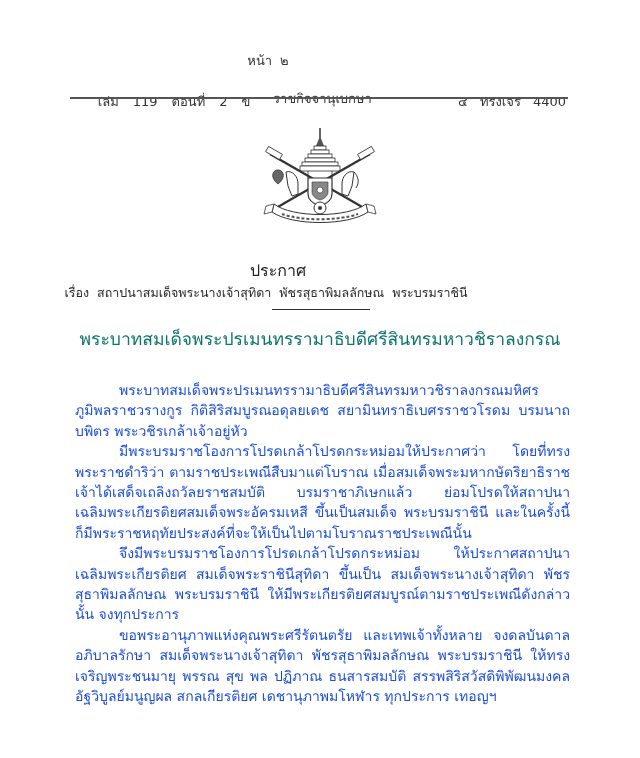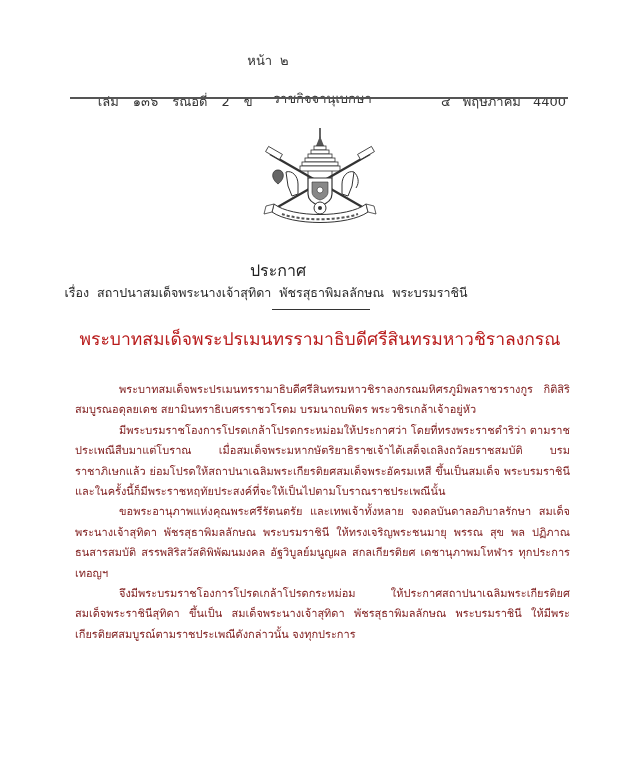--- a/index.html
+++ b/index.html
@@ -87,31 +87,31 @@
       border-top: 1.5px solid #333;
     }
     .king-title {
       position: absolute;
       top: 326px;
       left: 0;
       width: 640px;
       text-align: center;
       font-size: 17.5px;
       line-height: 27px;
-      color: #b91c1c;
+      color: #0f766e;
       font-weight: normal;
     }
     .body-text {
       position: absolute;
       top: 380px;
       left: 75px;
       width: 495px;
-      font-size: 11px;
+      font-size: 14px;
       line-height: 20.4px;
-      color: #7f1d1d;
+      color: #1d4ed8;
     }
     .body-text .para {
       margin: 0;
       text-indent: 44px;
       text-align: justify;
     }
     .signature {
       position: absolute;
       top: 675px;
       left: 175px;
@@ -125,25 +125,25 @@
 <body>
 
 <div class="page">
 
   <div class="page-number">
     <span>หน้า</span><span class="num">๒</span>
   </div>
 
   <div class="gazette-header">
     <div class="left">
-      <span>เล่ม</span><span>๑๓๖</span><span>รณอดี่</span><span>2</span><span>ข</span>
+      <span>เล่ม</span><span>119</span><span>ตอนที่</span><span>2</span><span>ข</span>
     </div>
     <div class="center">ราชกิจจานุเบกษา</div>
     <div class="right">
-      <span>๔</span><span>พฤษภาคม</span><span>4400</span>
+      <span>๔</span><span>ทรงเจร</span><span>4400</span>
     </div>
   </div>
   <div class="header-rule"></div>
 
   <div class="emblem">
     <svg width="136" height="100" viewBox="0 0 136 100" xmlns="http://www.w3.org/2000/svg">
 
       <line x1="68" y1="2" x2="68" y2="12" stroke="#333" stroke-width="1.5"></line>
 
       <path d="M68 10 L64 20 L72 20 Z" fill="#555"></path>
@@ -186,18 +186,18 @@
   <div class="subject">เรื่อง  สถาปนาสมเด็จพระนางเจ้าสุทิดา  พัชรสุธาพิมลลักษณ  พระบรมราชินี</div>
   <div class="subject-rule"></div>
 
   <div class="king-title">
     <div>พระบาทสมเด็จพระปรเมนทรรามาธิบดีศรีสินทรมหาวชิราลงกรณ</div>
   </div>
 
   <div class="body-text">
     <p class="para">พระบาทสมเด็จพระปรเมนทรรามาธิบดีศรีสินทรมหาวชิราลงกรณมหิศรภูมิพลราชวรางกูร กิติสิริสมบูรณอดุลยเดช  สยามินทราธิเบศรราชวโรดม  บรมนาถบพิตร  พระวชิรเกล้าเจ้าอยู่หัว</p>
     <p class="para">มีพระบรมราชโองการโปรดเกล้าโปรดกระหม่อมให้ประกาศว่า  โดยที่ทรงพระราชดำริว่า ตามราชประเพณีสืบมาแต่โบราณ  เมื่อสมเด็จพระมหากษัตริยาธิราชเจ้าได้เสด็จเถลิงถวัลยราชสมบัติ บรมราชาภิเษกแล้ว  ย่อมโปรดให้สถาปนาเฉลิมพระเกียรติยศสมเด็จพระอัครมเหสี  ขึ้นเป็นสมเด็จ พระบรมราชินี  และในครั้งนี้ก็มีพระราชหฤทัยประสงค์ที่จะให้เป็นไปตามโบราณราชประเพณีนั้น</p>
+    <p class="para">จึงมีพระบรมราชโองการโปรดเกล้าโปรดกระหม่อม  ให้ประกาศสถาปนาเฉลิมพระเกียรติยศ สมเด็จพระราชินีสุทิดา  ขึ้นเป็น  สมเด็จพระนางเจ้าสุทิดา  พัชรสุธาพิมลลักษณ  พระบรมราชินี ให้มีพระเกียรติยศสมบูรณ์ตามราชประเพณีดังกล่าวนั้น  จงทุกประการ</p>
     <p class="para">ขอพระอานุภาพแห่งคุณพระศรีรัตนตรัย  และเทพเจ้าทั้งหลาย  จงดลบันดาลอภิบาลรักษา สมเด็จพระนางเจ้าสุทิดา  พัชรสุธาพิมลลักษณ  พระบรมราชินี  ให้ทรงเจริญพระชนมายุ  พรรณ  สุข  พล ปฏิภาณ  ธนสารสมบัติ  สรรพสิริสวัสดิพิพัฒนมงคล  อัฐวิบูลย์มนูญผล  สกลเกียรติยศ  เดชานุภาพมโหฬาร ทุกประการ  เทอญฯ</p>
-    <p class="para">จึงมีพระบรมราชโองการโปรดเกล้าโปรดกระหม่อม  ให้ประกาศสถาปนาเฉลิมพระเกียรติยศ สมเด็จพระราชินีสุทิดา  ขึ้นเป็น  สมเด็จพระนางเจ้าสุทิดา  พัชรสุธาพิมลลักษณ  พระบรมราชินี ให้มีพระเกียรติยศสมบูรณ์ตามราชประเพณีดังกล่าวนั้น  จงทุกประการ</p>
   </div>
 
 
 </div>
 
 </body></html>

